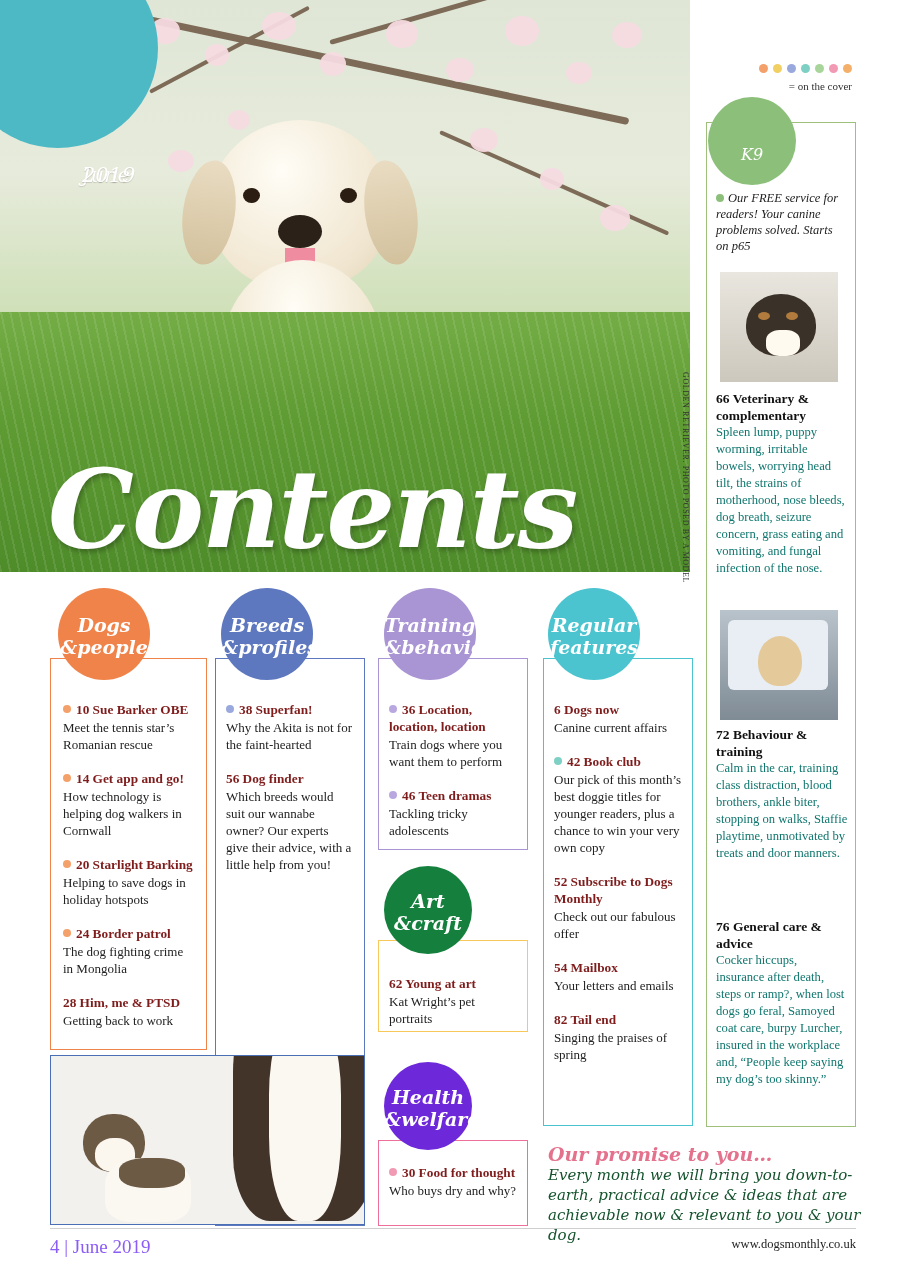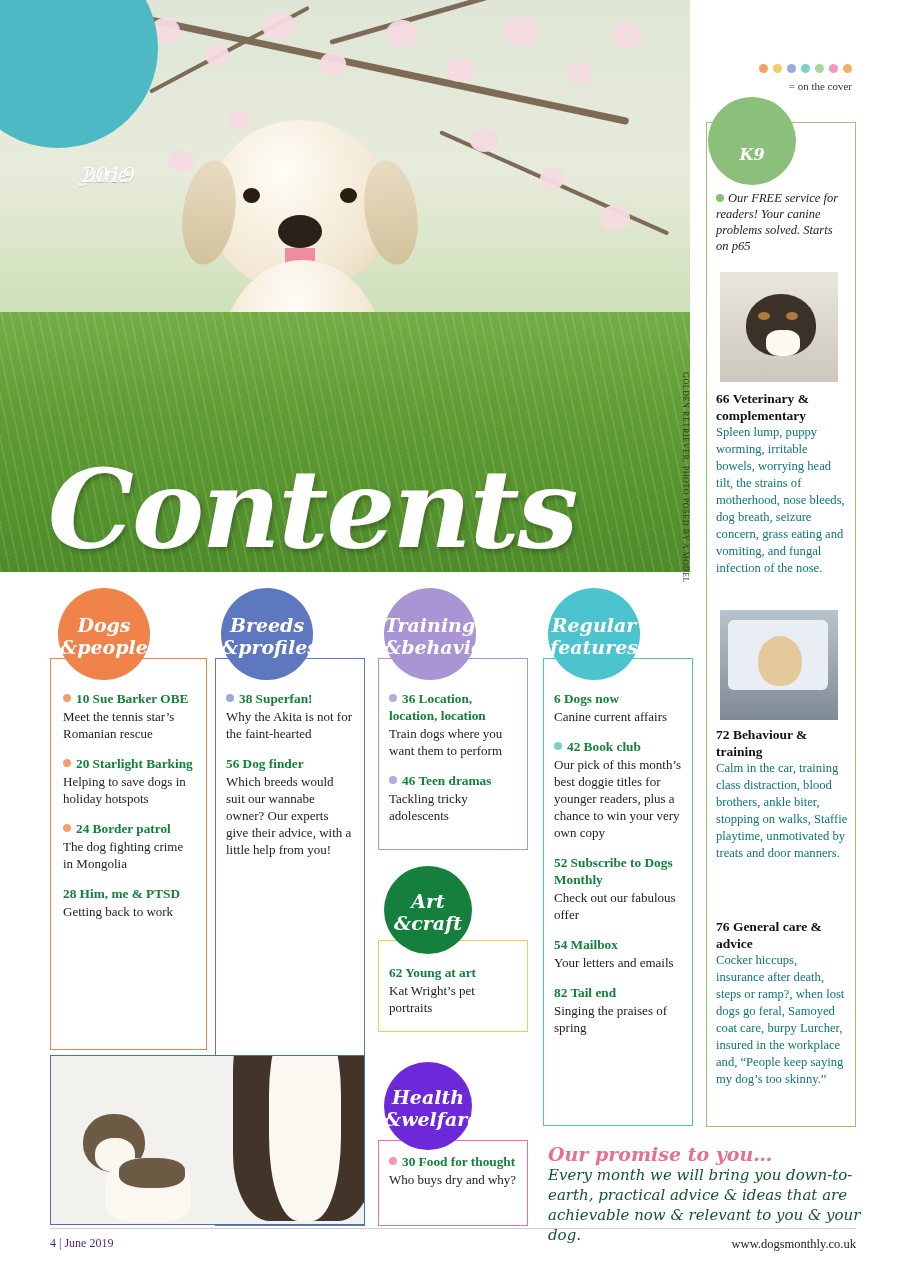--- a/index.html
+++ b/index.html
@@ -47,21 +47,21 @@
   
   .cover-dots{position:absolute;right:54px;top:64px;display:flex;gap:5px;}
   .cover-dots i{display:block;width:9px;height:9px;border-radius:50%;}
   .cover-note{position:absolute;right:54px;top:80px;font-size:11px;color:#333;text-align:right;}
 
   
   .k9-col{position:absolute;left:706px;top:122px;width:148px;height:1003px;
     border:1px solid #9ec07a;background:#ffffff;}
   .k9-badge{position:absolute;left:708px;top:97px;width:88px;height:88px;border-radius:50%;
     background:#8cc07a;color:#fff;text-align:center;}
-  .k9-badge span{display:block;font-family:"DejaVu Serif",serif;font-style:italic;font-weight:bold;
+  .k9-badge span{display:block;font-family:"DejaVu Serif",serif;font-style:italic;font-weight:normal;
     font-size:16px;line-height:19px;padding-top:24px;}
   .k9-intro{position:absolute;left:716px;top:190px;width:128px;font-style:italic;font-size:12.5px;line-height:16px;color:#222;}
   .k9-intro .bullet{display:inline-block;width:8px;height:8px;border-radius:50%;background:#8cc07a;margin-right:4px;}
   .k9-img{position:absolute;left:720px;top:272px;width:118px;height:110px;overflow:hidden;background:#d8d2c6;}
   .k9-img2{position:absolute;left:720px;top:610px;width:118px;height:110px;overflow:hidden;background:#cfd4d8;}
   .tri-dog{position:absolute;inset:0;background:linear-gradient(#e9e6df,#cdc8bd);}
   .tri-dog .head{position:absolute;left:26px;top:22px;width:70px;height:62px;border-radius:50% 50% 45% 45%;background:#3a3128;}
   .tri-dog .snout{position:absolute;left:46px;top:58px;width:34px;height:26px;border-radius:40%;background:#fffaf0;}
   .tri-dog .brow{position:absolute;top:40px;width:12px;height:8px;border-radius:50%;background:#b07b3c;}
   .tri-dog .brow.l{left:38px;}.tri-dog .brow.r{left:66px;}
@@ -72,21 +72,21 @@
   .k9-b{position:absolute;font-size:12.6px;line-height:17px;color:#0f766e;width:132px;left:716px;}
 
   
   .circ{position:absolute;border-radius:50%;color:#ffffff;text-align:center;}
   .circ .l1{display:block;font-family:"DejaVu Serif",serif;font-style:italic;font-weight:bold;font-size:19px;line-height:22px;}
   .circ .l2{display:block;font-family:"DejaVu Serif",serif;font-style:italic;font-weight:bold;font-size:19px;line-height:22px;}
 
   
   .box{position:absolute;background:#ffffff;}
   .item{margin-bottom:13px;}
-  .item h4{margin:6px 0 1px 0;font-size:13.3px;line-height:17px;font-weight:bold;color:#15803d;}
+  .item h4{margin:17px 0 1px 0;font-size:13.3px;line-height:17px;font-weight:bold;color:#7f1d1d;}
   .item p{margin:0;font-size:13px;line-height:17px;color:#222;}
   .dot{display:inline-block;width:8px;height:8px;border-radius:50%;margin-right:5px;vertical-align:1px;}
 
   
   .akita-box{position:absolute;left:50px;top:1055px;width:313px;height:168px;border:1px solid #4a6fb5;overflow:hidden;background:#f2f1ee;}
   .akita-big{position:absolute;left:160px;top:-195px;width:185px;height:360px;}
   .akita-big .body{position:absolute;left:22px;top:105px;width:142px;height:255px;border-radius:42% 42% 26% 26%;background:#43342a;}
   .akita-big .chest{position:absolute;left:58px;top:150px;width:72px;height:210px;border-radius:40%;background:#fbf8f1;}
   .akita-pup{position:absolute;left:24px;top:58px;width:120px;height:108px;}
   .akita-pup .head{position:absolute;left:8px;top:0;width:62px;height:58px;border-radius:48%;background:#6d5a45;}
@@ -94,21 +94,21 @@
   .akita-pup .body{position:absolute;left:30px;top:44px;width:86px;height:64px;border-radius:40% 40% 30% 30%;background:#fbf8f1;}
   .akita-pup .back{position:absolute;left:44px;top:44px;width:66px;height:30px;border-radius:40%;background:#6d5a45;}
 
   
   .promise-t{position:absolute;left:548px;top:1143px;font-family:"DejaVu Serif",serif;font-style:italic;
     font-weight:bold;font-size:19px;color:#e4728d;}
   .promise-b{position:absolute;left:548px;top:1165px;width:320px;font-family:"DejaVu Serif",serif;
     font-style:italic;font-size:15px;line-height:20px;color:#14532d;}
 
   
-  .foot-l{position:absolute;left:50px;top:1236px;font-size:12px;color:#4c1d95;}
+  .foot-l{position:absolute;left:50px;top:1236px;font-size:19px;color:#8b5cf6;}
   .foot-r{position:absolute;right:50px;top:1237px;font-size:12.5px;color:#222;}
   .rule{position:absolute;left:50px;top:1228px;width:806px;height:1px;background:#cfcfcf;}
 </style>
 </head>
 <body>
 
 <div class="page">
 
   <div class="hero">
     <div class="hero-sky"></div>
@@ -204,20 +204,24 @@
   <div class="circ" style="left:58px;top:588px;width:92px;height:92px;background:#f0834a;">
     <span class="l1" style="padding-top:26px;">Dogs</span>
     <span class="l2">&amp;people</span>
   </div>
   <div style="position:absolute;left:63px;top:684px;width:132px;">
     <div class="item">
         <h4><span class="dot" style="background:#f4a06a"></span><span>10 Sue Barker OBE</span></h4>
         <p>Meet the tennis star’s Romanian rescue</p>
       </div>
     <div class="item">
+        <h4><span class="dot" style="background:#f4a06a"></span><span>14 Get app and go!</span></h4>
+        <p>How technology is helping dog walkers in Cornwall</p>
+      </div>
+    <div class="item">
         <h4><span class="dot" style="background:#f4a06a"></span><span>20 Starlight Barking</span></h4>
         <p>Helping to save dogs in holiday hotspots</p>
       </div>
     <div class="item">
         <h4><span class="dot" style="background:#f4a06a"></span><span>24 Border patrol</span></h4>
         <p>The dog fighting crime in Mongolia</p>
       </div>
     <div class="item">
         <h4><span>28 Him, me &amp; PTSD</span></h4>
         <p>Getting back to work</p>

